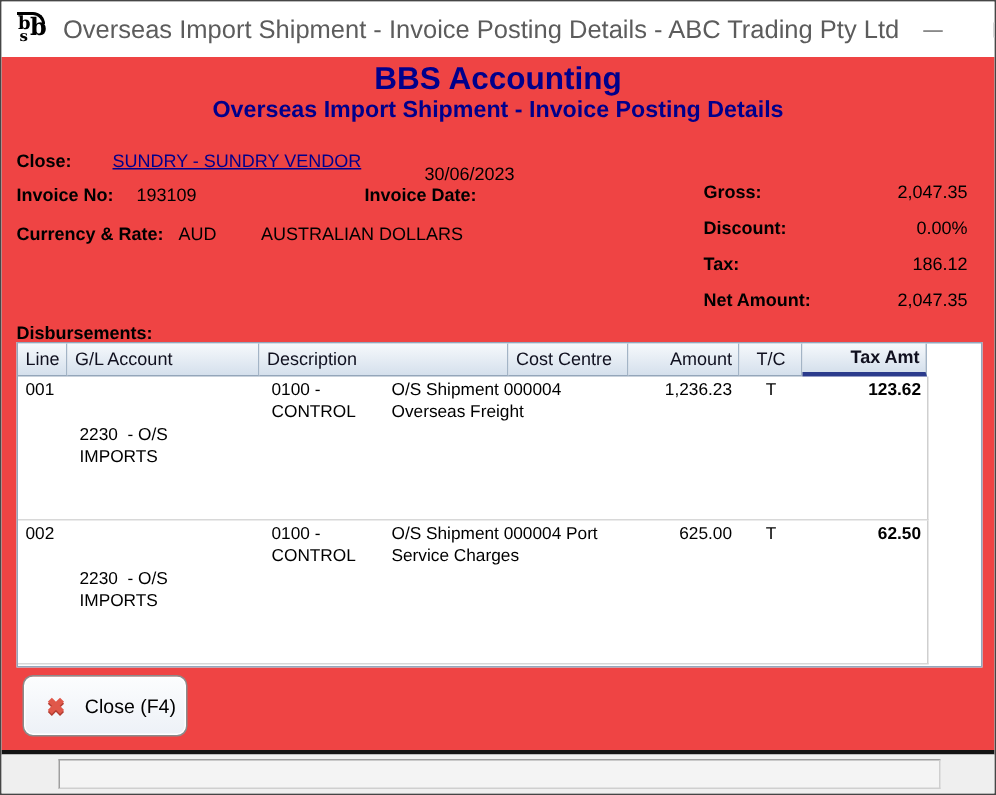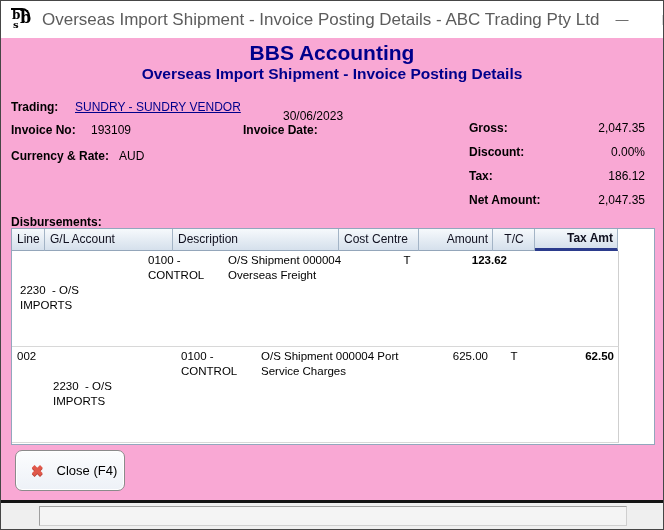--- a/index.html
+++ b/index.html
@@ -16,21 +16,21 @@
   .l-b2 { left:10px; top:2px;  font-size:16px; }
   .l-s  { left:3px;  top:12px; font-size:10px; }
   .l-arc { position:absolute; left:1px; top:0px; width:19px; height:8px; border:solid #000; border-width:2px 2px 0 0; border-radius:0 10px 0 0; }
   .titletext { margin-left:8px; font-size:17px; color:#5c5c5c; white-space:nowrap; }
   .winbtns { margin-left:auto; display:flex; height:100%; }
   .winbtn { width:45px; height:100%; display:flex; align-items:center; justify-content:center; font-size:13px; color:#5a5a5a; cursor:default; }
   .winbtn.max .sq { width:10px; height:10px; border:1px solid #d8d8d8; display:block; }
   .winbtn.close-w { font-size:14px; }
 
   
-  .content { position:relative; height:462px; background:#f9a8d4; font-size:12px; color:#000; }
+  .content { position:relative; height:462px; background:#ef4444; font-size:12px; color:#000; }
   .h1 { padding-top:3px; text-align:center; font-size:21px; font-weight:bold; color:#00008B; }
   .h2 { text-align:center; font-size:15.5px; font-weight:bold; color:#00008B; }
 
   .abs { position:absolute; white-space:nowrap; }
   .lbl { font-weight:bold; }
   .linkv { color:#00008B; text-decoration:underline; cursor:pointer; }
 
   .totals { position:absolute; left:468px; top:83px; width:176px; }
   .trow { display:flex; justify-content:space-between; height:24px; }
   .trow .lbl { font-weight:bold; }
@@ -76,30 +76,31 @@
           <span class="sq"></span>
         </span>
       <span class="winbtn close-w">✕</span>
     </span>
   </div>
 
   <div class="content">
     <div class="h1">BBS Accounting</div>
     <div class="h2">Overseas Import Shipment - Invoice Posting Details</div>
 
-    <span class="abs lbl" style="left:10px; top:62px;">Trading:</span>
+    <span class="abs lbl" style="left:10px; top:62px;">Close:</span>
     <span class="abs linkv" style="left:74px; top:62px;">SUNDRY - SUNDRY VENDOR</span>
 
     <span class="abs lbl" style="left:10px; top:85px;">Invoice No:</span>
     <span class="abs" style="left:90px; top:85px;">193109</span>
     <span class="abs lbl" style="left:198px; top:85px;padding-left:44px;">Invoice Date:</span>
     <span class="abs" style="left:282px; top:71px;">30/06/2023</span>
 
     <span class="abs lbl" style="left:10px; top:111px;">Currency &amp; Rate:</span>
     <span class="abs" style="left:118px; top:111px;">AUD</span>
+    <span class="abs" style="left:173px; top:111px;">AUSTRALIAN DOLLARS</span>
 
     <div class="totals">
       <div class="trow">
         <span class="lbl">Gross:</span>
         <span>2,047.35</span>
       </div>
       <div class="trow">
         <span class="lbl">Discount:</span>
         <span>0.00%</span>
       </div>
@@ -120,31 +121,33 @@
         <span class="th c-line">Line</span>
         <span class="th c-gl">G/L Account</span>
         <span class="th c-desc">Description</span>
         <span class="th c-cc">Cost Centre</span>
         <span class="th c-amt">Amount</span>
         <span class="th c-tc">T/C</span>
         <span class="th c-tax">Tax Amt</span>
       </div>
 
       <div class="trowb">
+        <span class="td c-line">001</span>
         <span class="td c-gl">
           <div>2230  - O/S</div><div>IMPORTS</div>
         </span>
         <span class="td c-cc">
           <div>0100 -</div>
             <div>CONTROL</div>
         </span>
         <span class="td c-desc">
           <div>O/S Shipment 000004</div>
             <div>Overseas Freight</div>
         </span>
+        <span class="td c-amt">1,236.23</span>
         <span class="td c-tc">T</span>
         <span class="td c-tax">123.62</span>
       </div>
 
       <div class="trowb">
         <span class="td c-line">002</span>
         <span class="td c-gl">
           <div>2230  - O/S</div><div>IMPORTS</div>
         </span>
         <span class="td c-cc">

